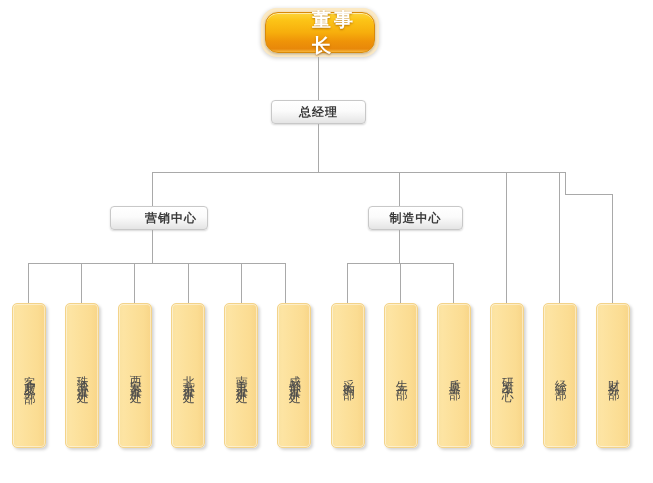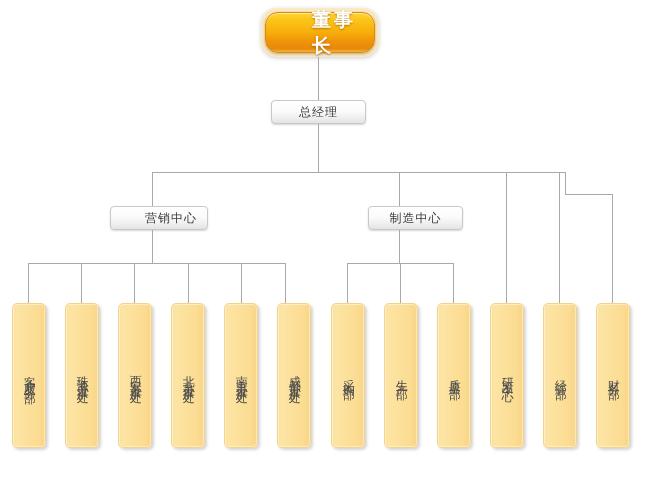--- a/index.html
+++ b/index.html
@@ -45,20 +45,21 @@
     position:absolute;
     display:flex;align-items:center;justify-content:center;
     box-sizing:border-box;
     border:1px solid #c8c8c8;
     border-radius:4px;
     background:linear-gradient(to bottom,#ffffff 0%,#fbfbfb 45%,#efefef 75%,#e4e4e4 100%);
     box-shadow:0 1px 2px rgba(0,0,0,.16), inset 0 1px 0 #ffffff;
     color:#3a3a3a;
     font-size:12px;
     letter-spacing:1px;
+    font-weight:bold;
   }
 
   
   .leaf{
     position:absolute;
     box-sizing:border-box;
     border:1px solid #f3d38a;
     border-radius:5px;
     background:linear-gradient(to right,
         #fae2a0 0%, #fde4a3 14%, #fce09a 46%, #fbdc92 78%, #f8d588 100%);

